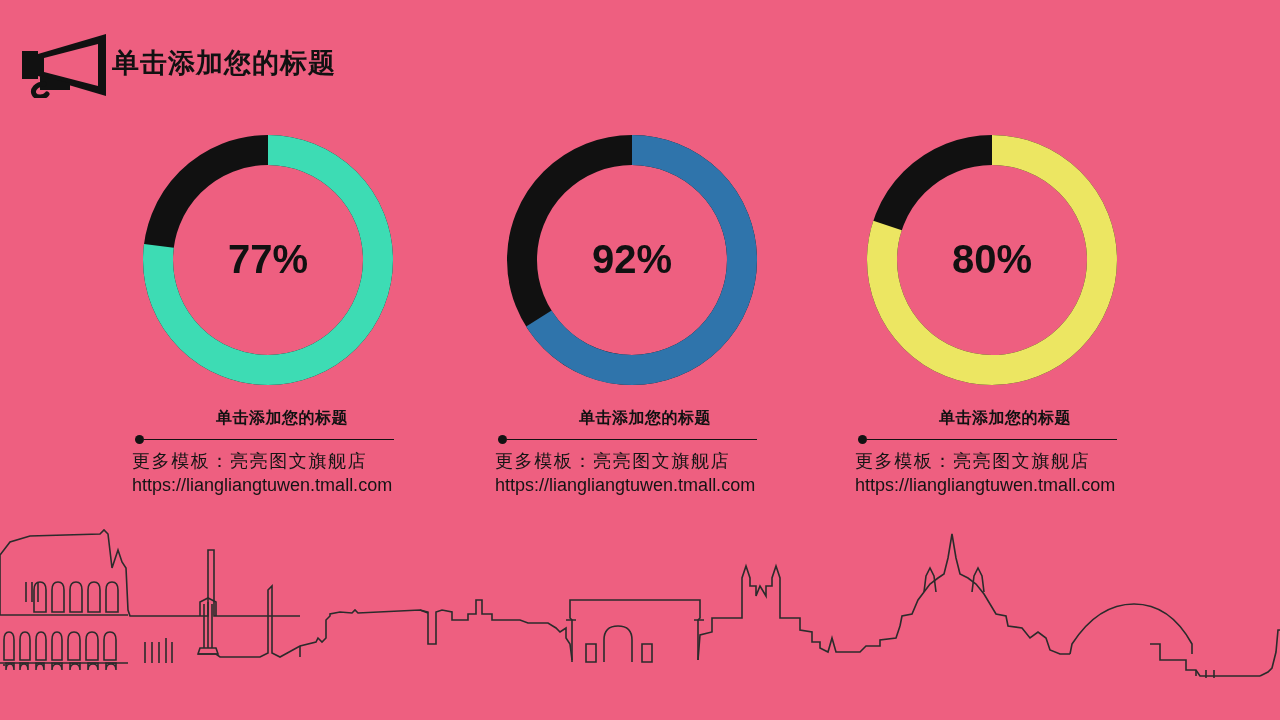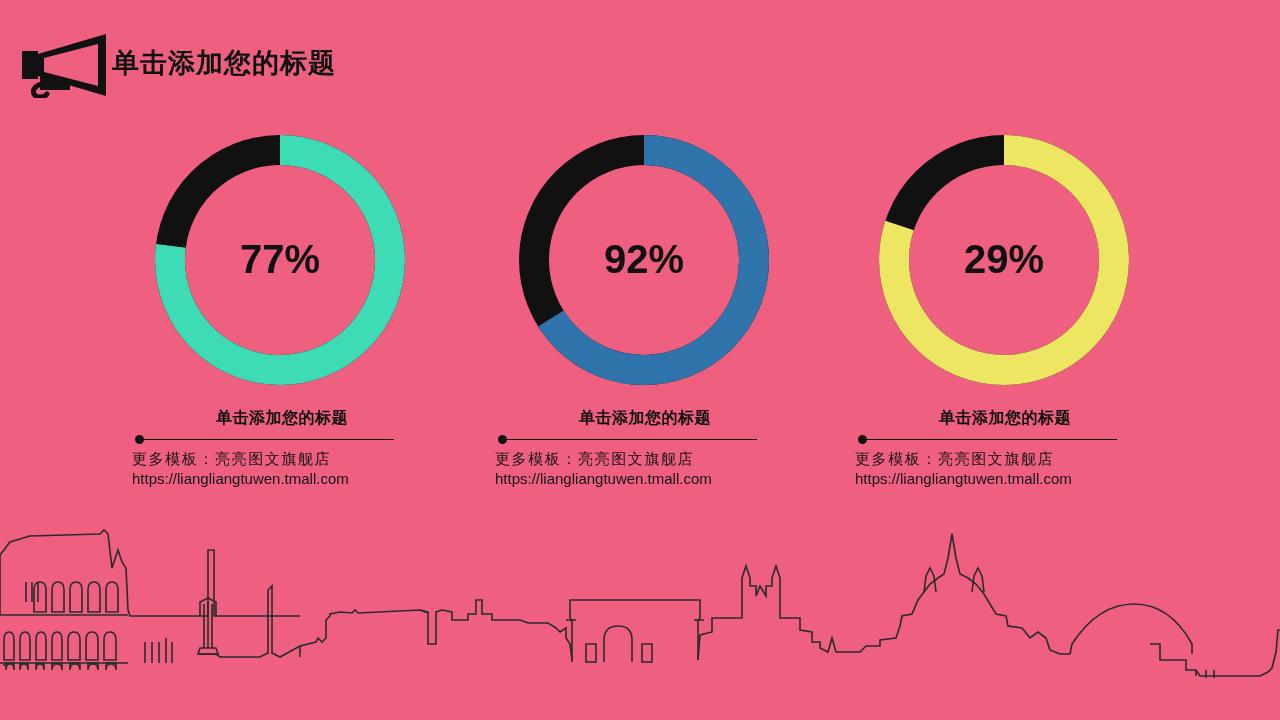--- a/index.html
+++ b/index.html
@@ -15,21 +15,21 @@
   .header{position:absolute;left:0;top:14px;width:100%;height:80px;}
   .megaphone{position:absolute;left:14px;top:18px;width:100px;height:66px;}
   .header-title{
     position:absolute;left:112px;top:36px;
     font-size:27px;font-weight:bold;color:#111;
     letter-spacing:1px;line-height:1;
     white-space:nowrap;
   }
 
   
-  .charts{position:absolute;left:12px;top:130px;width:1028px;height:270px;padding-left:32px;}
+  .charts{position:absolute;left:0;top:130px;width:1028px;height:270px;padding-left:32px;}
   .chart-col{position:absolute;top:0;width:360px;height:270px;}
   .chart-col.c0{left:88px;}
   .chart-col.c1{left:452px;}
   .chart-col.c2{left:812px;}
   .donut-wrap{position:relative;width:250px;height:250px;margin:5px auto 0;}
   .donut-wrap svg{display:block;width:250px;height:250px;}
   .donut-value{
     position:absolute;left:0;right:0;top:50%;
     transform:translateY(-52%);
     text-align:center;
@@ -56,21 +56,21 @@
   .cap-rule .dot{
     position:absolute;left:3px;top:2px;
     width:9px;height:9px;border-radius:50%;
     background:#121212;
   }
   .cap-rule .line{
     position:absolute;left:12px;right:38px;top:6px;
     height:1px;background:#121212;
   }
   .cap-body{
-    font-size:15px;color:#141414;line-height:1.35;
+    font-size:18px;color:#141414;line-height:1.35;
     word-break:break-all;
   }
   .cap-body .line1{letter-spacing:1.6px;}
 
   
   .skyline{position:absolute;left:0;bottom:0;width:1280px;height:200px;}
   .skyline svg{display:block;width:1280px;height:200px;}
 </style>
 </head>
 <body>
@@ -111,21 +111,21 @@
         <div class="donut-value">92%</div>
       </div>
     </div>
 
     <div class="chart-col c2">
       <div class="donut-wrap">
         <svg viewBox="0 0 250 250" aria-hidden="true">
           <circle cx="125" cy="125" r="110" fill="none" stroke="#111111" stroke-width="30"></circle>
           <circle id="arc2" cx="125" cy="125" r="110" fill="none" stroke="#ece662" stroke-width="30" transform="rotate(-90 125 125)" stroke-dasharray="552.92 138.23"></circle>
         </svg>
-        <div class="donut-value">29%</div>
+        <div class="donut-value">80%</div>
       </div>
     </div>
 
   </div>
 
   <div class="captions">
 
     <div class="cap-col c0">
       <div class="cap-title">单击添加您的标题</div>
       <div class="cap-rule">

